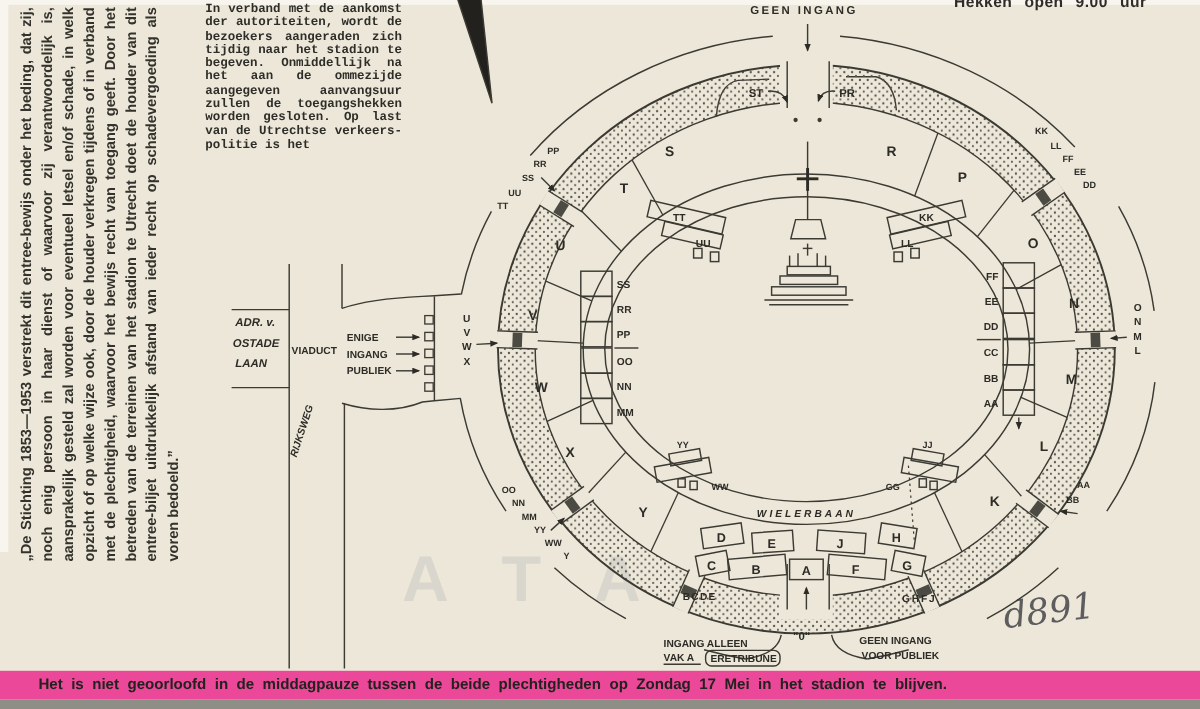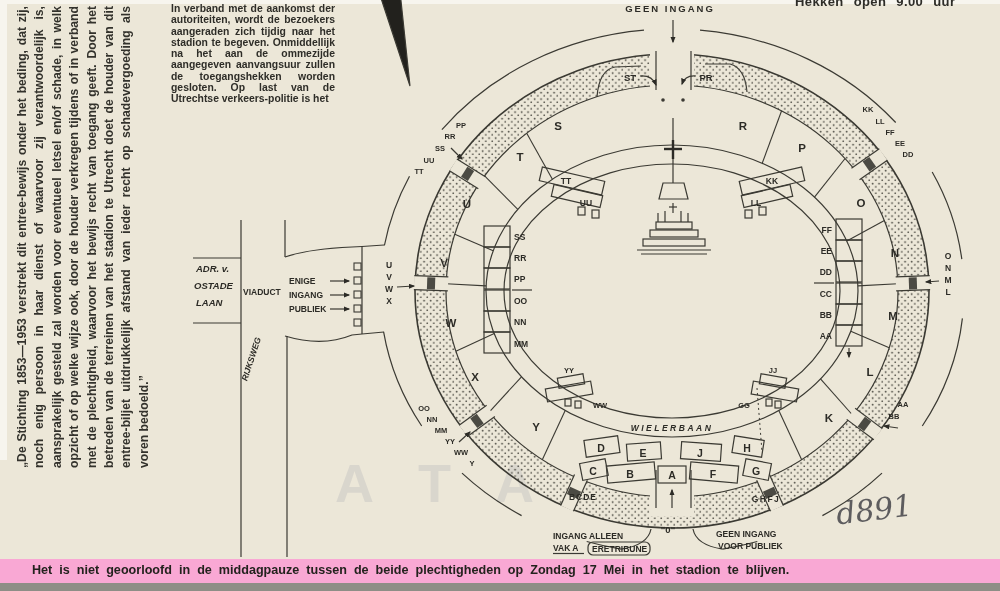--- a/index.html
+++ b/index.html
@@ -13,30 +13,30 @@
       radial-gradient(ellipse 70px 50px at 430px 245px, rgba(218,190,110,.28), rgba(218,190,110,0) 70%),
       radial-gradient(ellipse 120px 170px at 945px 185px, rgba(225,205,150,.35), rgba(225,205,150,0) 72%),
       radial-gradient(ellipse 50px 35px at 620px 105px, rgba(220,195,125,.28), rgba(220,195,125,0) 70%),
       radial-gradient(ellipse 80px 50px at 300px 80px, rgba(232,218,175,.4), rgba(232,218,175,0) 70%),
       linear-gradient(180deg,#efead c0,#e9e4d4);
   }
   #rotated-disclaimer{position:absolute;top:468px;left:14px;width:462px;height:142px;
     transform-origin:0 0;transform:rotate(-90deg);
     font-size:12.2px;line-height:17.4px;font-weight:bold;text-align:justify;color:#33322c;}
   #notice-top{position:absolute;left:171px;top:3px;width:164px;
-    font-size:10.4px;line-height:11.3px;font-weight:bold;text-align:justify;color:#2e2d28;}
+    font-size:10.4px;line-height:11.3px;font-weight:bold;text-align:justify;color:#2e2d28;font-family:Liberation Mono, monospace;}
   #notice-bottom{position:absolute;left:170px;top:399px;width:173px;
     font-size:10.4px;line-height:11.4px;font-weight:bold;text-align:justify;color:#2e2d28;}
   #gates-note{position:absolute;left:795px;top:-6px;font-size:13px;font-weight:bold;
     word-spacing:6px;letter-spacing:.4px;color:#2e2d28;}
   #watermark{position:absolute;left:335px;top:452px;font-size:54px;font-weight:bold;
     letter-spacing:48px;color:rgba(105,115,140,.14);}
   #handwriting{position:absolute;left:836px;top:492px;font-family:"DejaVu Serif",serif;
     font-style:italic;font-size:30px;color:#3a3a40;transform:rotate(-7deg);opacity:.8;}
-  #footer-bar{position:absolute;left:0;top:559px;width:1000px;height:24px;background:#f9a8d4;}
+  #footer-bar{position:absolute;left:0;top:559px;width:1000px;height:24px;background:#ec4899;}
   #footer-text{position:absolute;left:32px;top:4px;font-size:12.6px;font-weight:bold;
     word-spacing:3.5px;color:#23221e;white-space:nowrap;}
   #bottom-band{position:absolute;left:0;top:583px;width:1000px;height:8px;background:#8e8e86;}
   .edge{position:absolute;background:#f7f5ee;}
   #map-svg{position:absolute;left:0;top:0;}
   
   text{font-family:"Liberation Sans",sans-serif;font-weight:bold;fill:#2c2b26;}
   .s7{font-size:7.5px}.s8{font-size:8.5px}.s9{font-size:9.5px}.s10{font-size:10.5px}.s11{font-size:11.5px}
   .it{font-style:italic;}
   .ln{stroke:#3b3a33;stroke-width:1.2;fill:none;}

